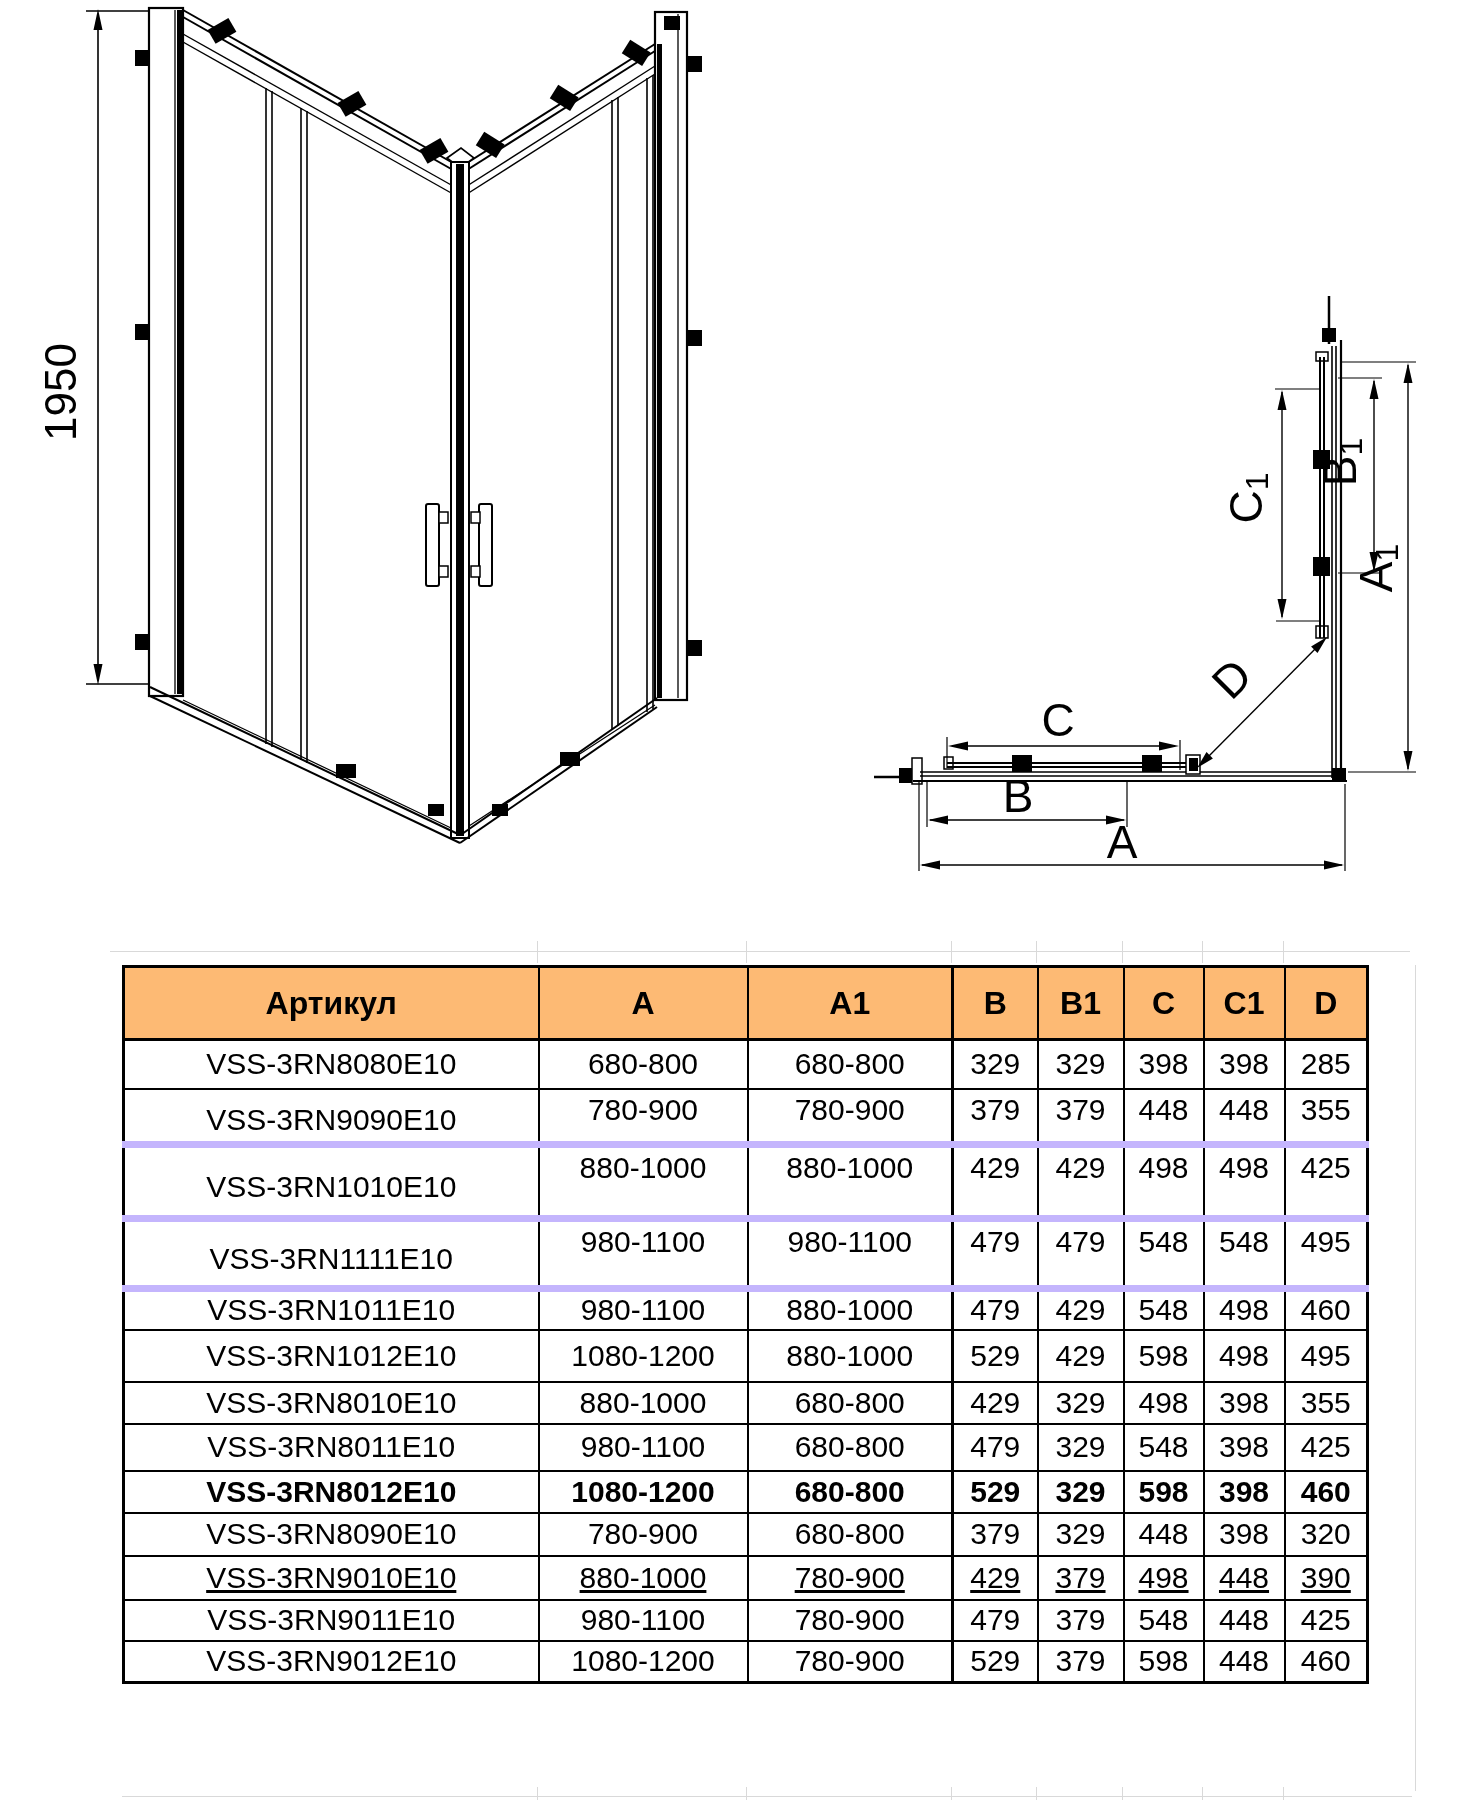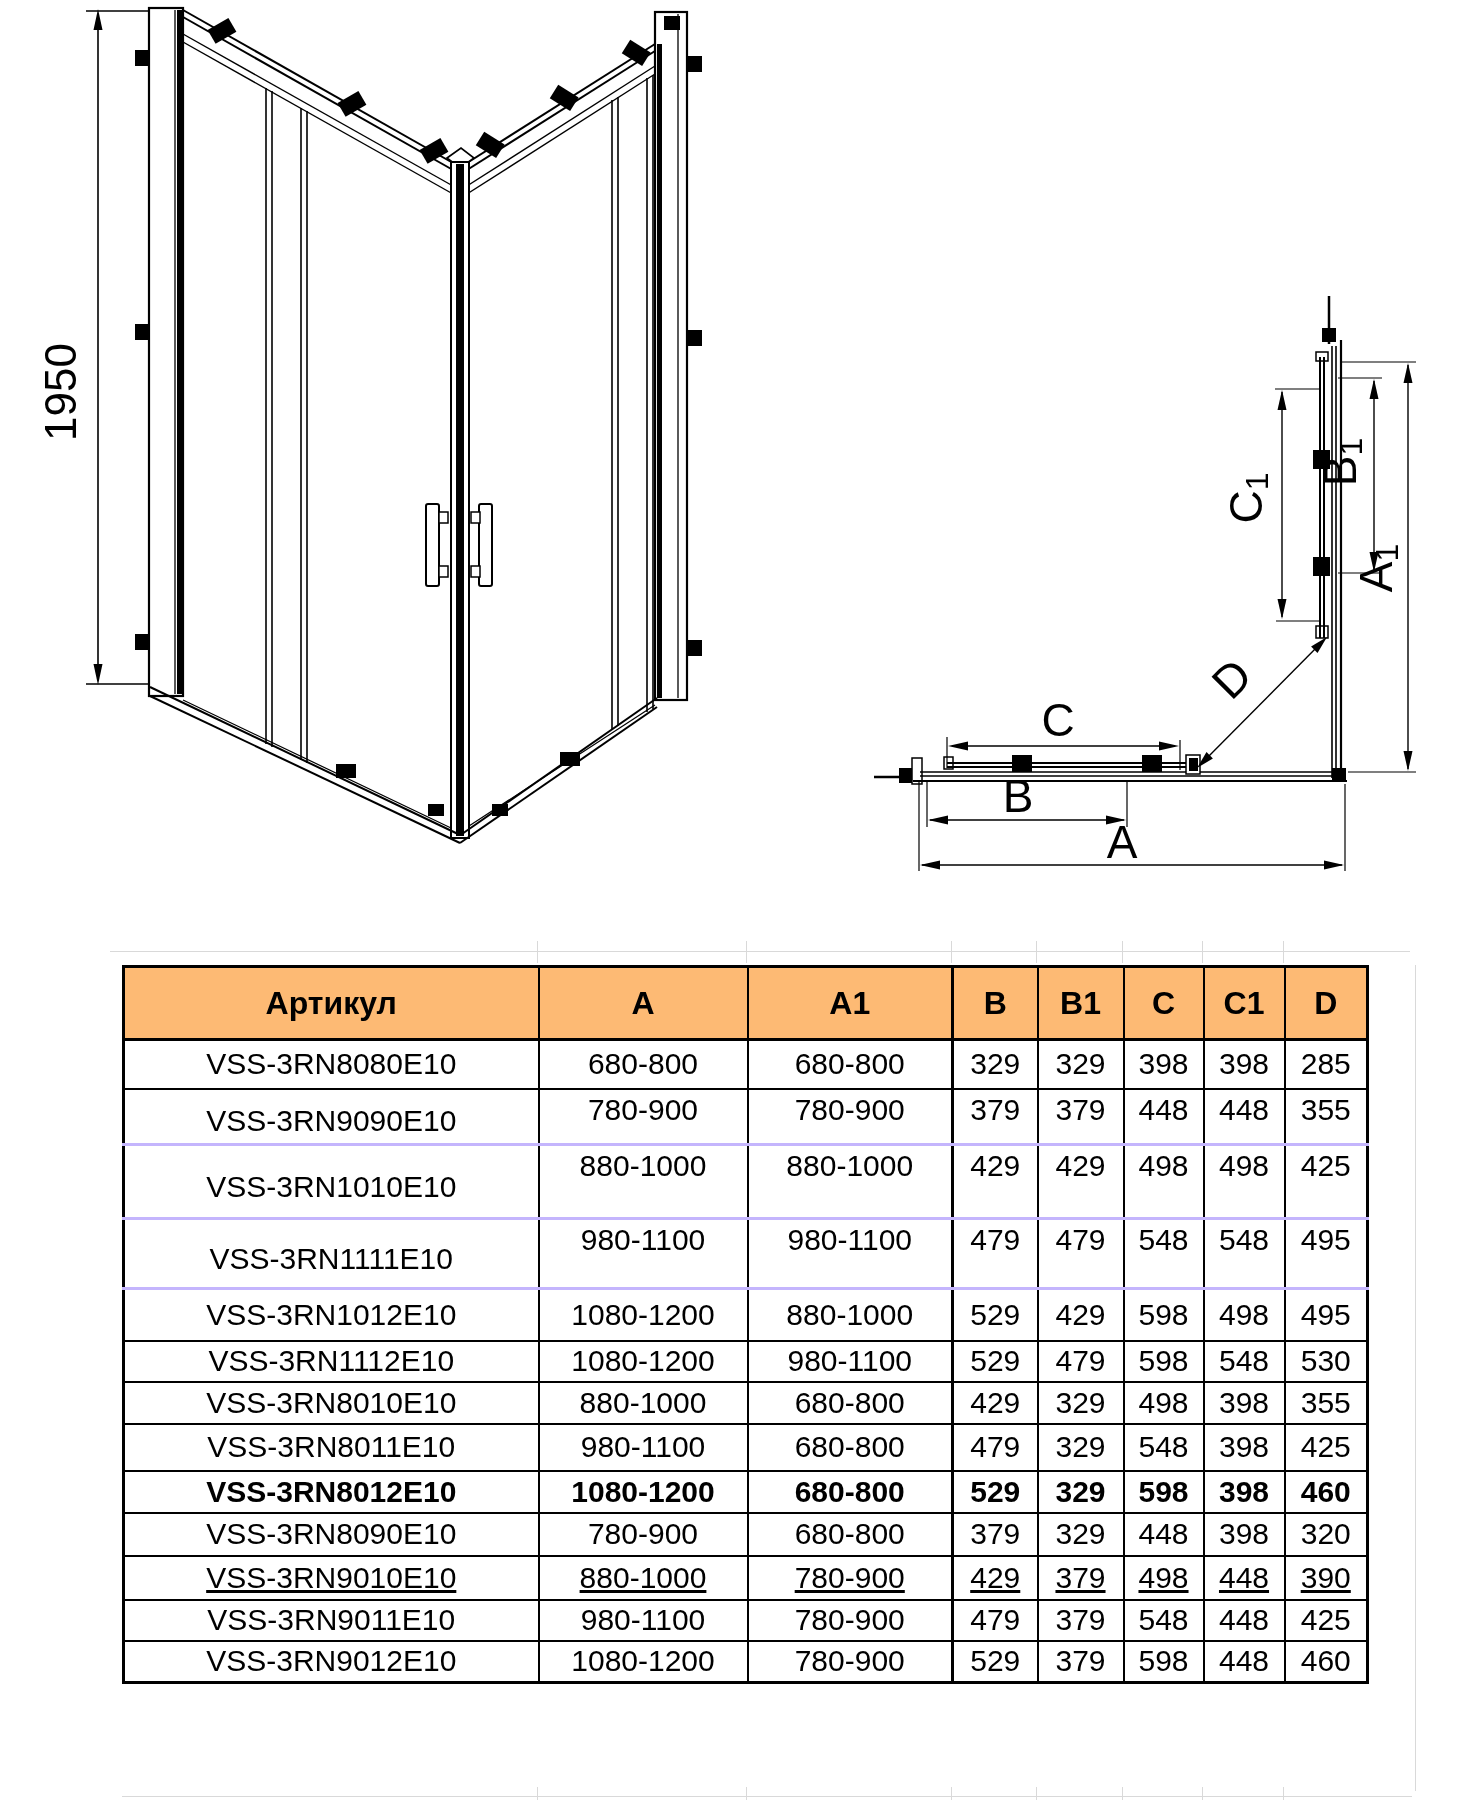--- a/index.html
+++ b/index.html
@@ -19,21 +19,21 @@
   }
   table.spec th {
     background:#fdba74; border:2px solid #000; border-bottom:3px solid #000;
     font-size:32px; font-weight:bold; text-align:center; height:70px; padding:0;
   }
   table.spec td {
     border:2px solid #000; font-size:30px; text-align:center;
     padding:0 2px; vertical-align:middle; white-space:nowrap; overflow:hidden;
   }
   table.spec th.b-col, table.spec td:nth-child(4) { border-left:3px solid #000; }
-  table.spec tr.tall td { vertical-align:top; padding-top:3px; border-bottom:3px solid #c4b5fd; }
+  table.spec tr.tall td { vertical-align:top; padding-top:3px; border-bottom:7px solid #c4b5fd; }
   table.spec tr.tall td.art { vertical-align:middle; padding-top:10px; }
 
   
   .rem { position:absolute; background:#d9d9d9; }
 </style>
 </head>
 <body>
 
 <svg class="dwg" width="1469" height="962" viewBox="0 0 1469 962">
 
@@ -308,40 +308,40 @@
         <tr class="tall" style="height: 70px;">
           <td class="art">VSS-3RN1111E10</td>
           <td>980-1100</td>
           <td>980-1100</td>
           <td>479</td>
           <td>479</td>
           <td>548</td>
           <td>548</td>
           <td>495</td>
         </tr>
+        <tr style="height: 41px;">
+          <td class="art">VSS-3RN1011E10</td>
+          <td>980-1100</td>
+          <td>880-1000</td>
+          <td>479</td>
+          <td>429</td>
+          <td>548</td>
+          <td>498</td>
+          <td>460</td>
+        </tr>
         <tr style="height: 52px;">
           <td class="art">VSS-3RN1012E10</td>
           <td>1080-1200</td>
           <td>880-1000</td>
           <td>529</td>
           <td>429</td>
           <td>598</td>
           <td>498</td>
           <td>495</td>
         </tr>
-        <tr style="height: 41px;">
-          <td class="art">VSS-3RN1112E10</td>
-          <td>1080-1200</td>
-          <td>980-1100</td>
-          <td>529</td>
-          <td>479</td>
-          <td>598</td>
-          <td>548</td>
-          <td>530</td>
-        </tr>
         <tr style="height: 42px;">
           <td class="art">VSS-3RN8010E10</td>
           <td>880-1000</td>
           <td>680-800</td>
           <td>429</td>
           <td>329</td>
           <td>498</td>
           <td>398</td>
           <td>355</td>
         </tr>

